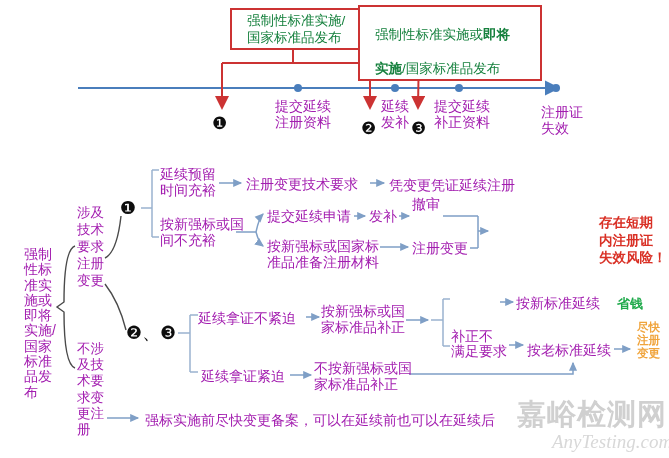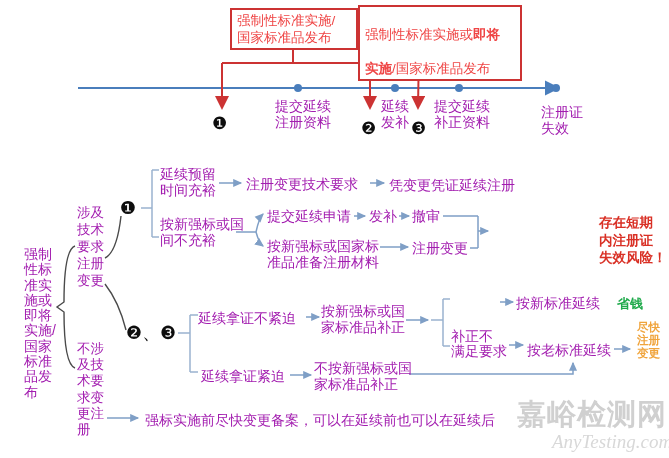--- a/index.html
+++ b/index.html
@@ -4,21 +4,21 @@
 <style>
   html,body{margin:0;padding:0;background:#ffffff;}
   #stage{
     position:relative;width:669px;height:458px;background:#ffffff;overflow:hidden;
     font-family:"Liberation Sans","DejaVu Sans",sans-serif;color:#3b3b3b;
   }
   #wires{position:absolute;left:0;top:0;width:669px;height:458px;}
   .t{position:absolute;white-space:pre;font-size:14px;line-height:16px;color:#a21caf;}
   .callout{
     position:absolute;border:2px solid #cc3333;background:#ffffff;
-    padding:2px 5px;font-size:13.5px;line-height:17px;color:#ef4444;white-space:pre-line;
+    padding:2px 15px;font-size:13.5px;line-height:17px;color:#15803d;white-space:pre-line;
   }
   .callout .b{font-weight:bold;}
   .marker{position:absolute;font-size:17px;line-height:17px;color:#0d0d0d;white-space:pre;}
   .node-num{position:absolute;font-size:18px;line-height:18px;color:#0d0d0d;white-space:pre;}
   .vert{white-space:pre;}
   .warn{color:#d93025;font-weight:bold;font-size:13.5px;line-height:17.5px;}
   .money{color:#1faa4b;font-weight:bold;font-size:13px;line-height:14px;}
   .urgent{color:#f0a43c;font-weight:bold;font-size:11.5px;line-height:13px;}
   .wm-cn{position:absolute;font-size:29px;line-height:34px;font-weight:bold;color:#d0d0d0;letter-spacing:1px;white-space:pre;}
   .wm-en{position:absolute;font-size:19px;line-height:20px;font-style:italic;color:#d8d8d8;font-family:"Liberation Serif","DejaVu Serif",serif;white-space:pre;}
@@ -138,21 +138,21 @@
 
   <div class="t" style="left:160px;top:166px;">延续预留
 时间充裕</div>
   <div class="t" style="left:246px;top:176px;">注册变更技术要求</div>
   <div class="t" style="left:389px;top:177px;">凭变更凭证延续注册</div>
 
   <div class="t" style="left:160px;top:216px;">按新强标或国
 间不充裕</div>
   <div class="t" style="left:267px;top:208px;">提交延续申请</div>
   <div class="t" style="left:369px;top:208px;">发补</div>
-  <div class="t" style="left:412px;top:208px;">撤审</div>
+  <div class="t" style="left:412px;top:196px;">撤审</div>
   <div class="t" style="left:267px;top:238px;">按新强标或国家标
 准品准备注册材料</div>
   <div class="t" style="left:412px;top:240px;">注册变更</div>
   <div class="t warn" style="left:599px;top:214px;">存在短期
 内注册证
 失效风险！</div>
 
   <div class="t" style="left:198px;top:310px;">延续拿证不紧迫</div>
   <div class="t" style="left:321px;top:303px;">按新强标或国
 家标准品补正</div>

